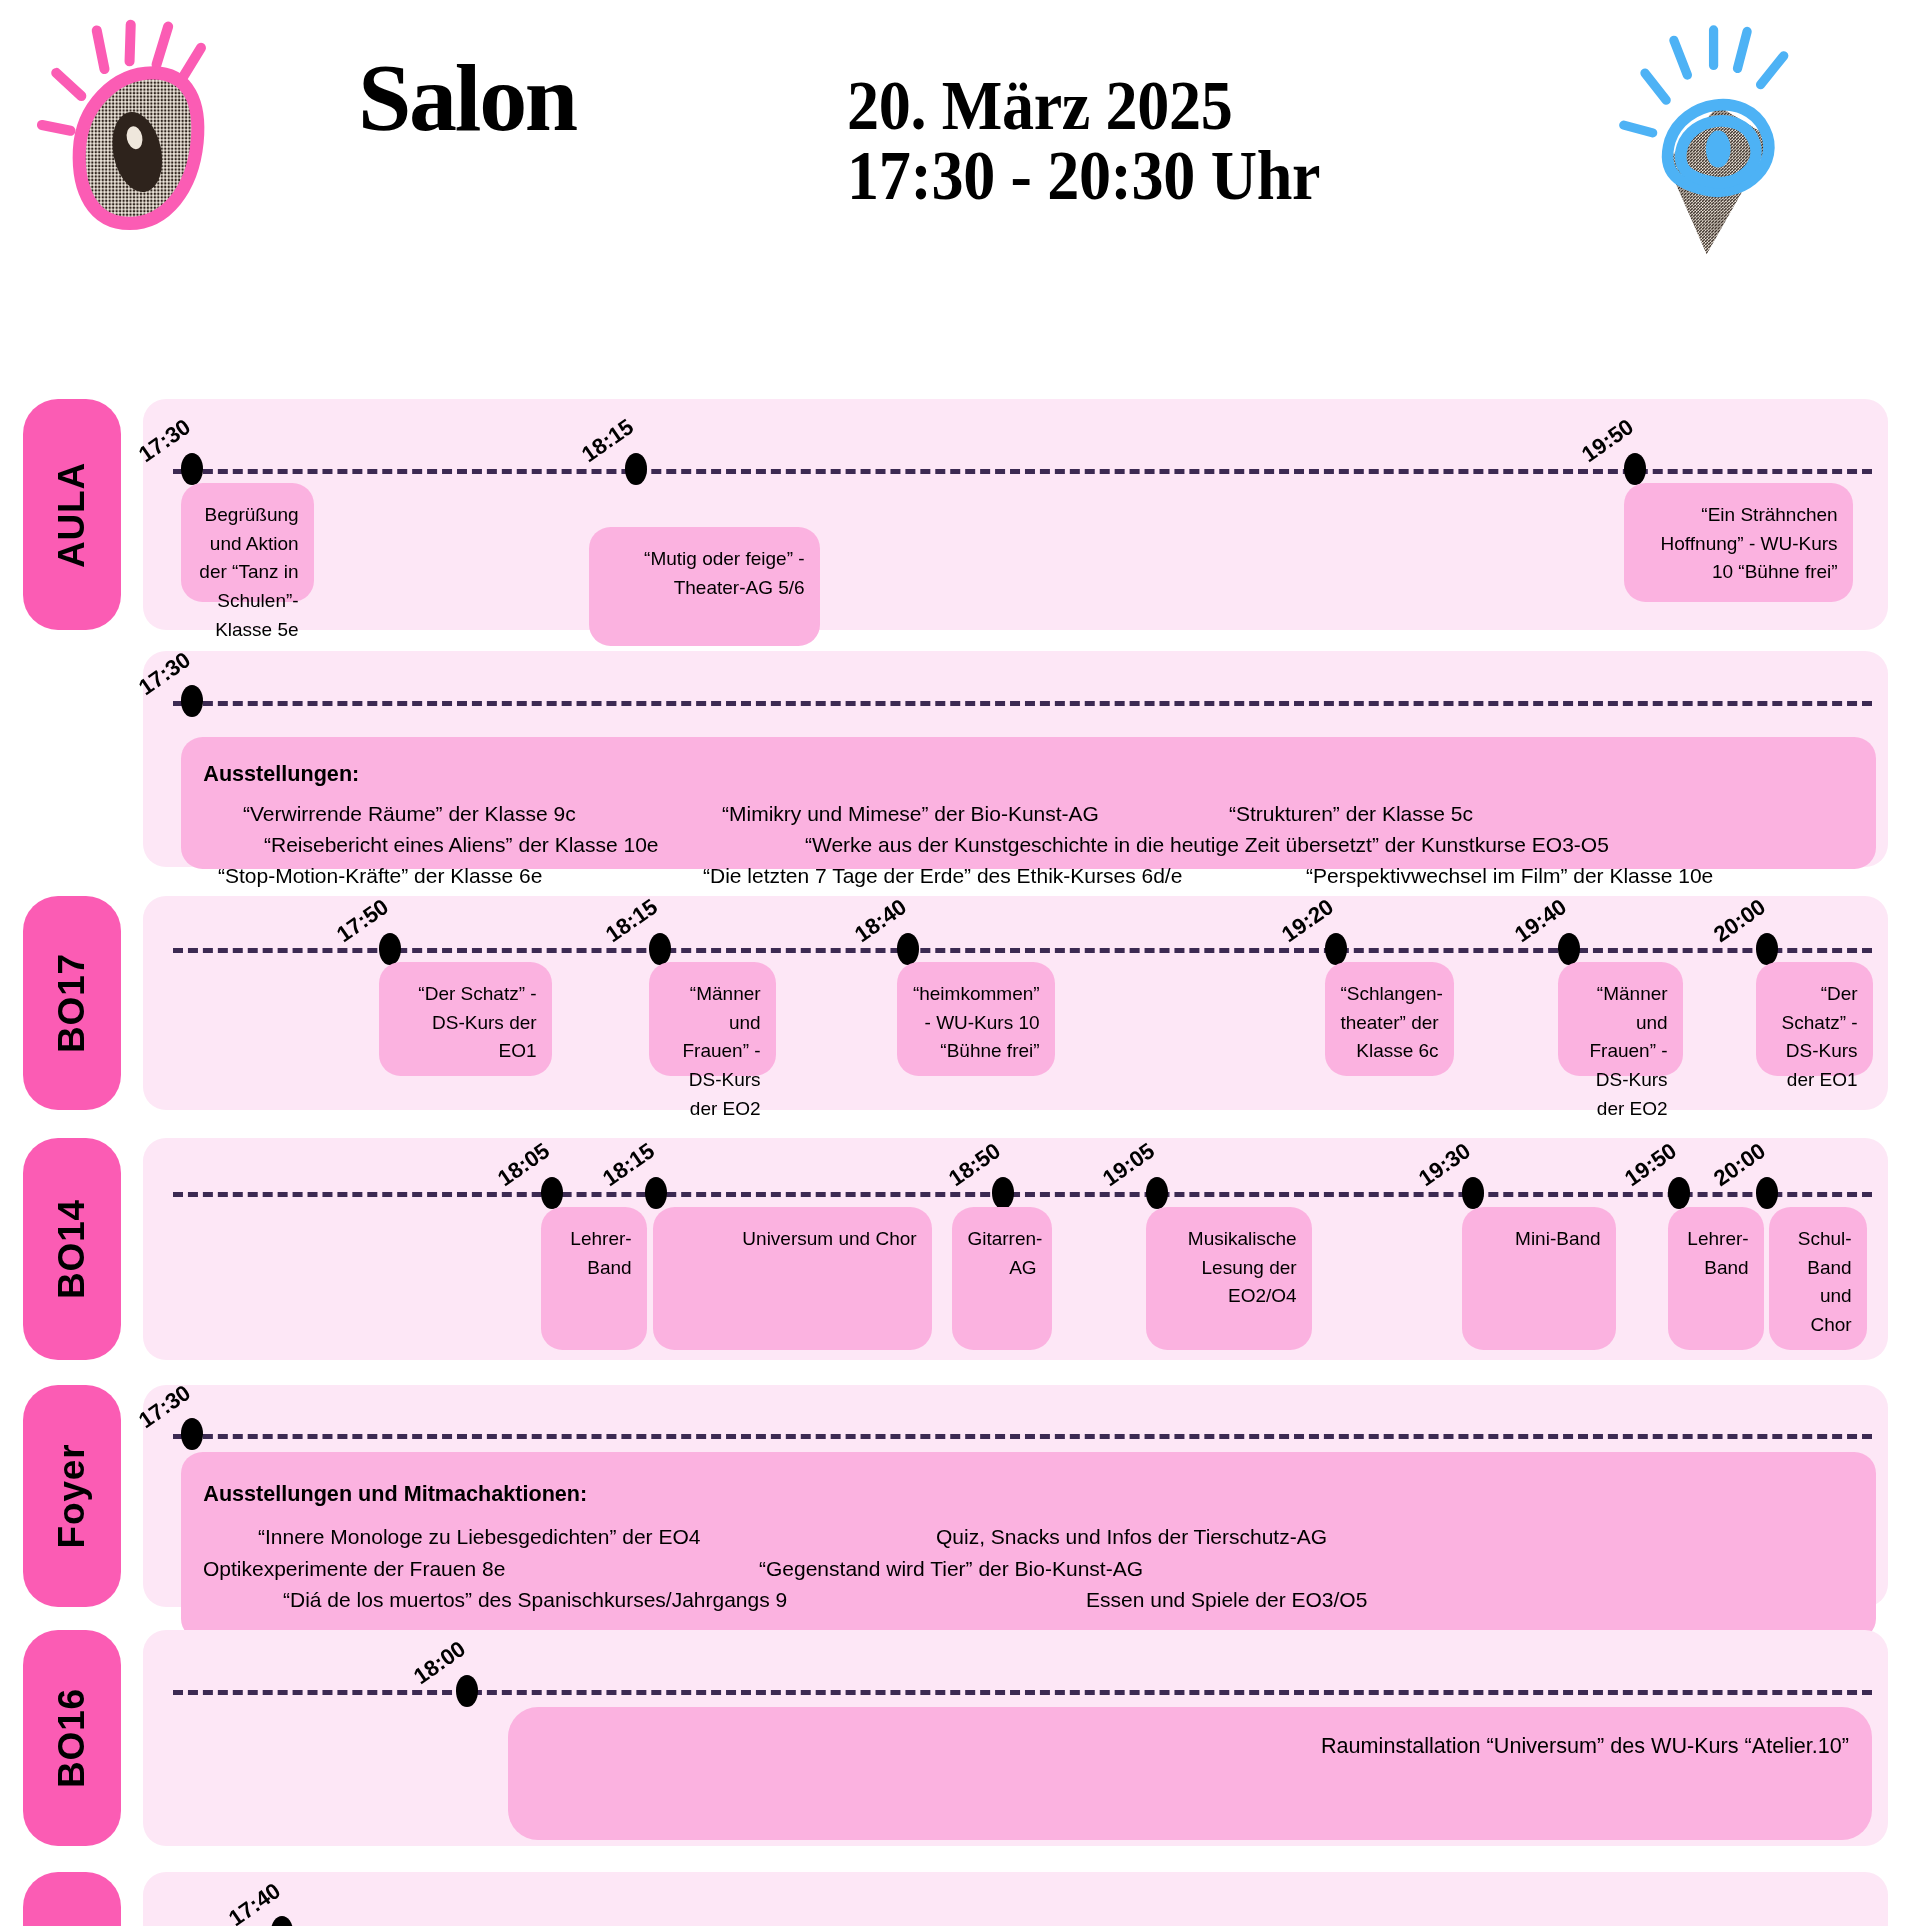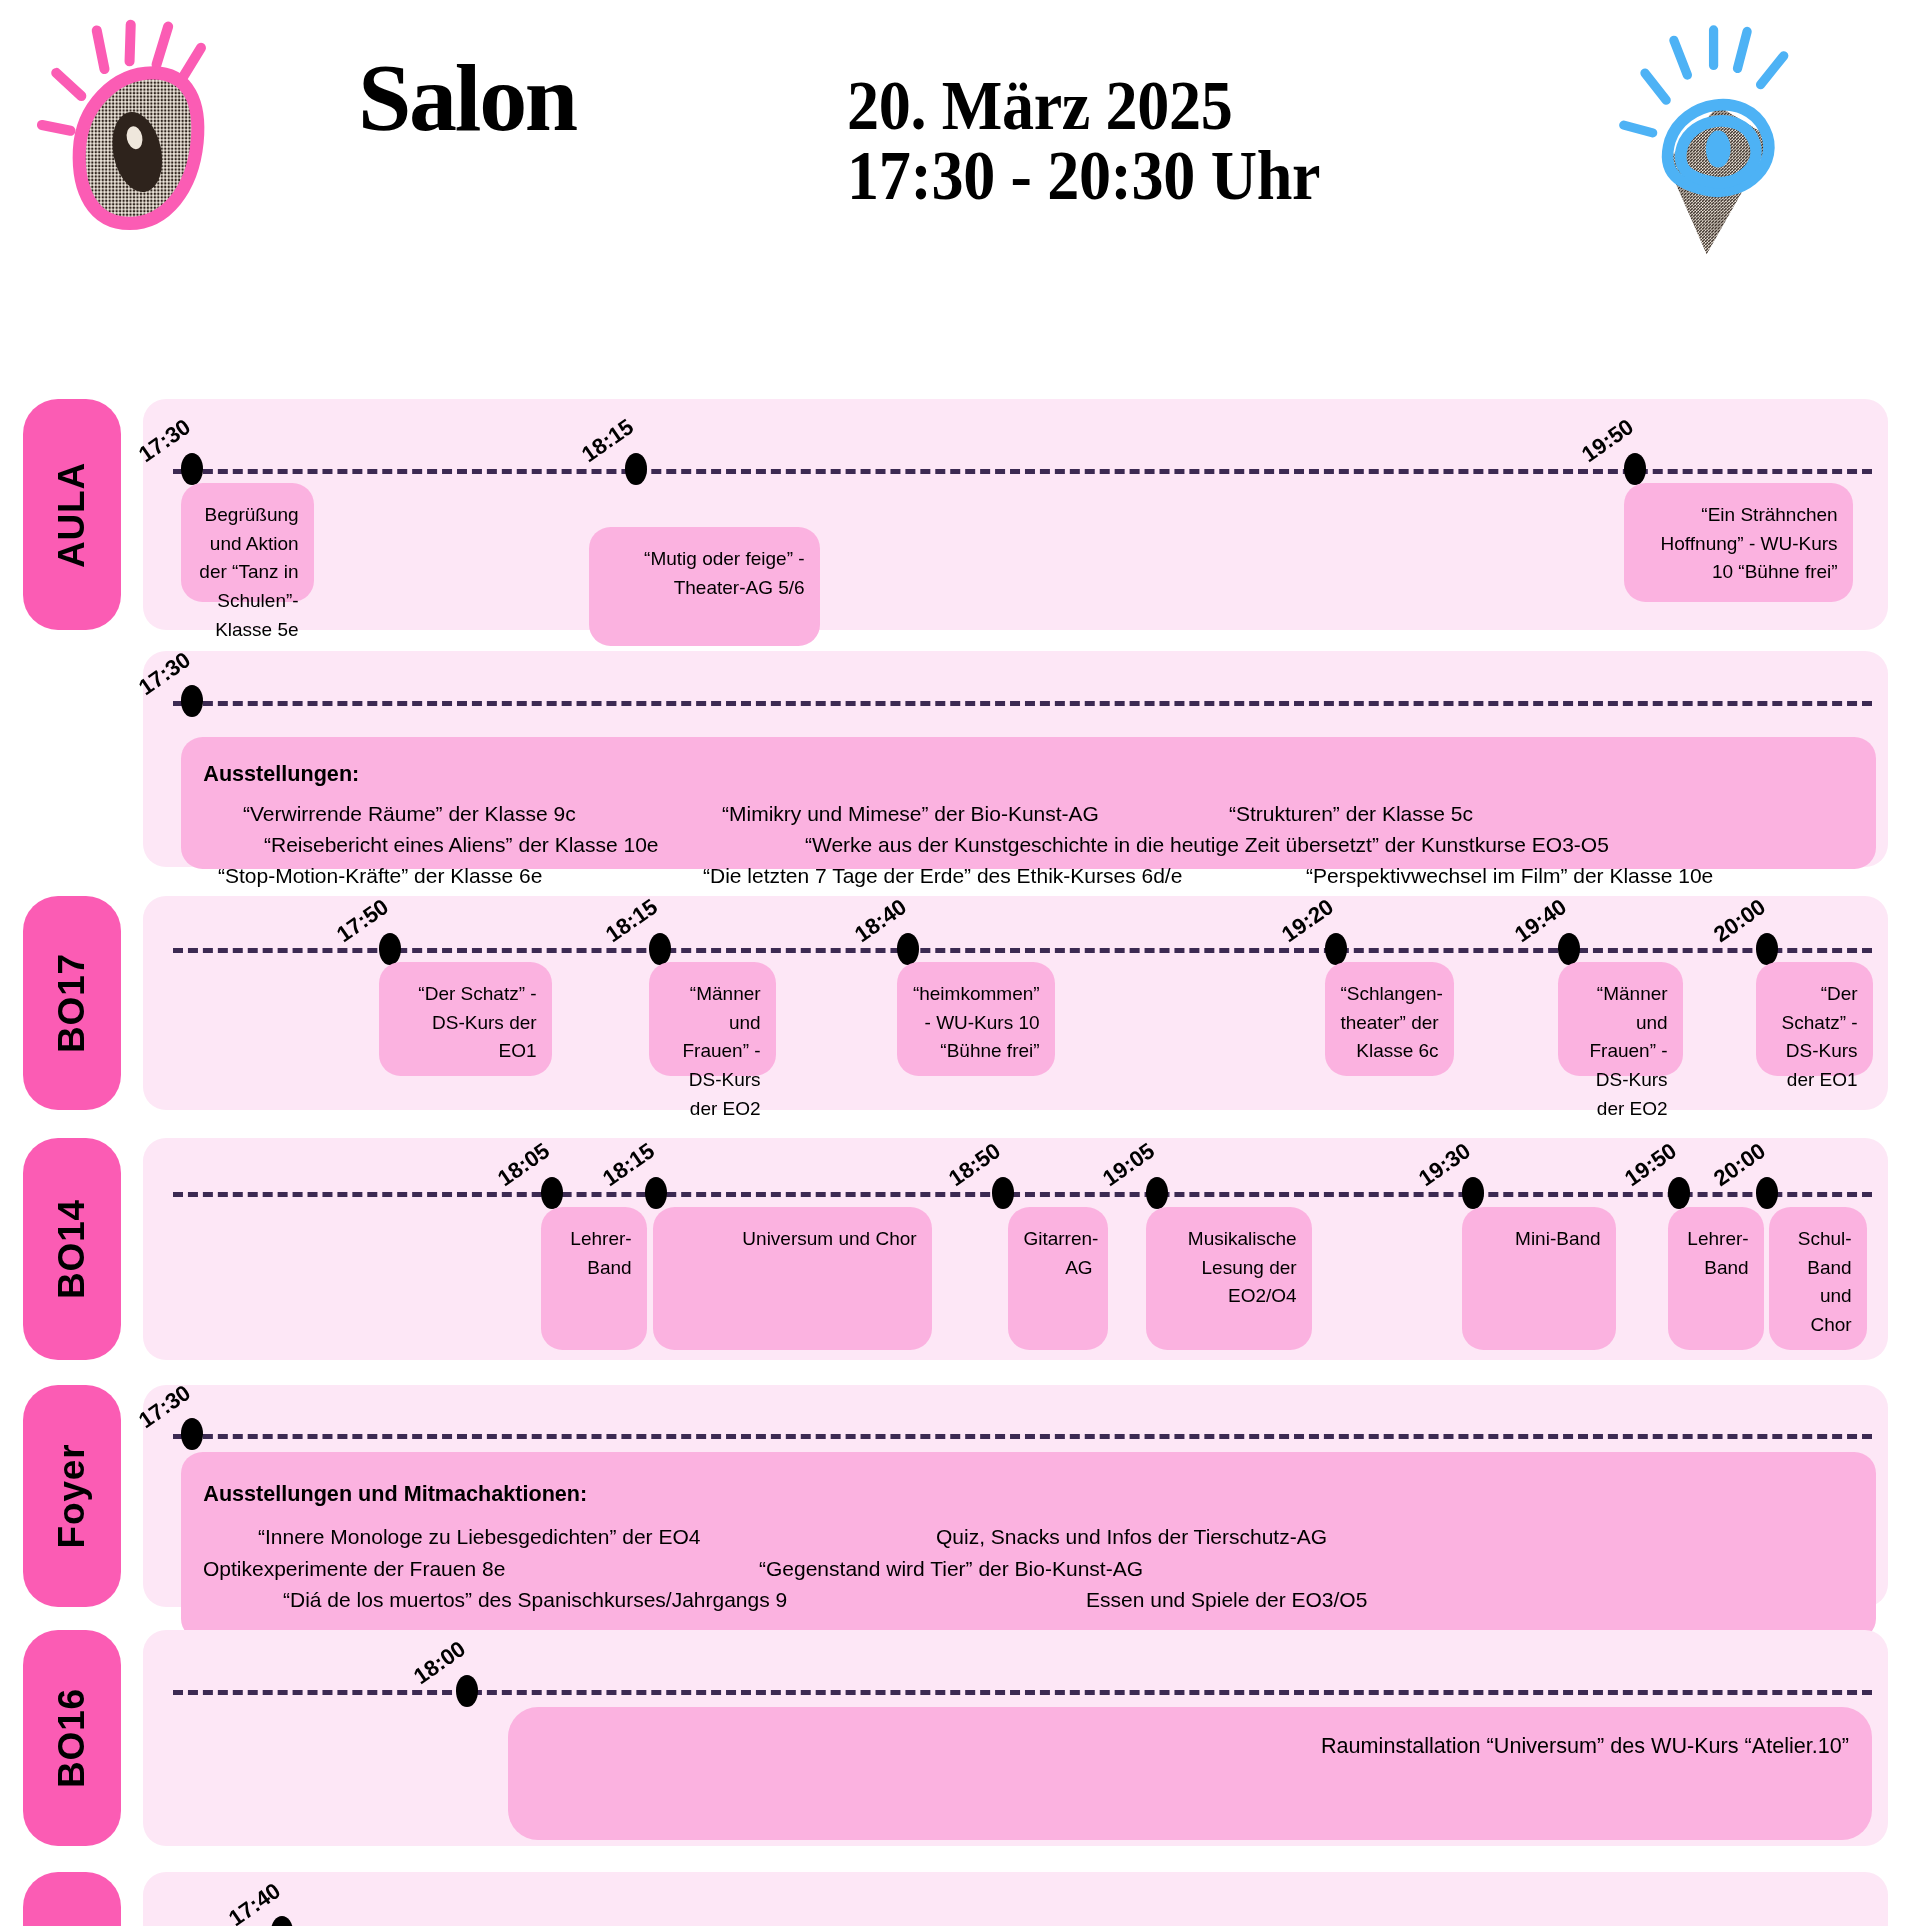--- a/index.html
+++ b/index.html
@@ -230,21 +230,21 @@
   </div>
 
   <div class="timelbl" style="left:613px;top:1166px;">18:15</div>
   <div class="dot" style="left:645px;top:1177px;"></div>
   <div class="card" style="left:653px;top:1207px;width:279px;height:143px;">
     <p>Universum und Chor</p>
   </div>
 
   <div class="timelbl" style="left:959px;top:1166px;">18:50</div>
   <div class="dot" style="left:992px;top:1177px;"></div>
-  <div class="card" style="left:1008px;top:1207px;width:100px;height:143px;">
+  <div class="card" style="left:952px;top:1207px;width:100px;height:143px;">
     <p>Gitarren-AG</p>
   </div>
 
   <div class="timelbl" style="left:1113px;top:1166px;">19:05</div>
   <div class="dot" style="left:1146px;top:1177px;"></div>
   <div class="card" style="left:1146px;top:1207px;width:166px;height:143px;">
     <p>Musikalische Lesung der EO2/O4</p>
   </div>
 
   <div class="timelbl" style="left:1429px;top:1166px;">19:30</div>

